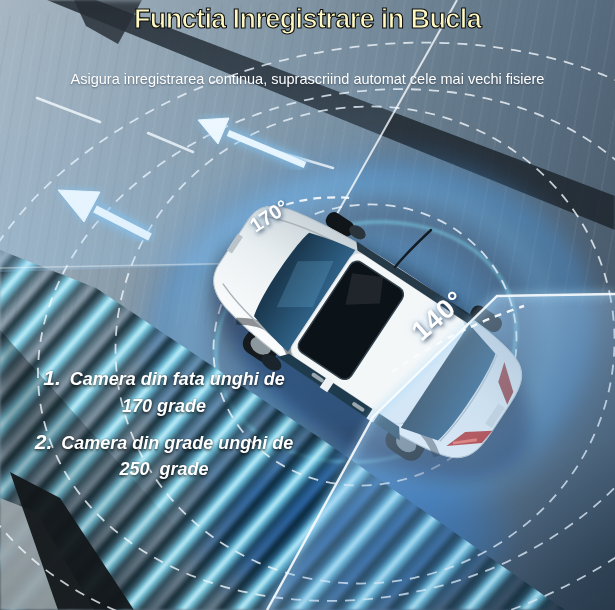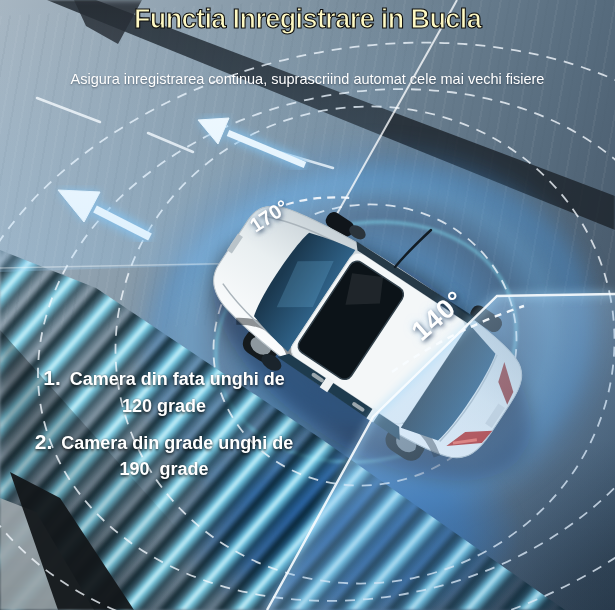--- a/index.html
+++ b/index.html
@@ -101,20 +101,21 @@
     color:#fff;font-weight:bold;transform-origin:left center;
     text-shadow:0 2px 4px rgba(10,30,60,.7), 0 0 8px rgba(140,200,250,.55);
     white-space:nowrap;
   }
   .label-170{left:252px;top:216px;font-size:20px;transform:rotate(-33deg);}
   .label-140{left:416px;top:320px;font-size:27px;letter-spacing:1px;transform:rotate(-41deg);}
   .features{
     left:24px;top:366px;width:280px;text-align:center;color:#fff;
     font-size:18px;font-weight:bold;line-height:1.1;
     text-shadow:0 2px 3px rgba(0,0,0,.6), 0 0 2px rgba(0,0,0,.4);
+    font-style:italic;
   }
   .feat-item{position:relative;display:block;margin-bottom:13px;}
   .feat-num{position:static;font-size:21px;margin-right:9px;}
   .feat-line1{position:static;}
   .feat-line2{position:static;display:block;margin-top:7px;white-space:pre;}
 </style>
 </head>
 <body>
 
 <div class="stage">
@@ -270,21 +271,21 @@
   <div class="subtitle">
     <div style="position:static">Asigura inregistrarea continua, suprascriind automat cele mai vechi fisiere</div>
   </div>
 
   <div class="angle-label label-170">170°</div>
   <div class="angle-label label-140">140°</div>
 
   <div class="features">
     <div class="feat-item">
       <span class="feat-num">1.</span><span class="feat-line1">Camera din fata unghi de</span>
-      <span class="feat-line2">120 grade</span>
+      <span class="feat-line2">170 grade</span>
     </div>
     <div class="feat-item">
       <span class="feat-num">2.</span><span class="feat-line1">Camera din grade unghi de</span>
-      <span class="feat-line2">190  grade</span>
+      <span class="feat-line2">250  grade</span>
     </div>
   </div>
 
 </div>
 
 </body></html>

